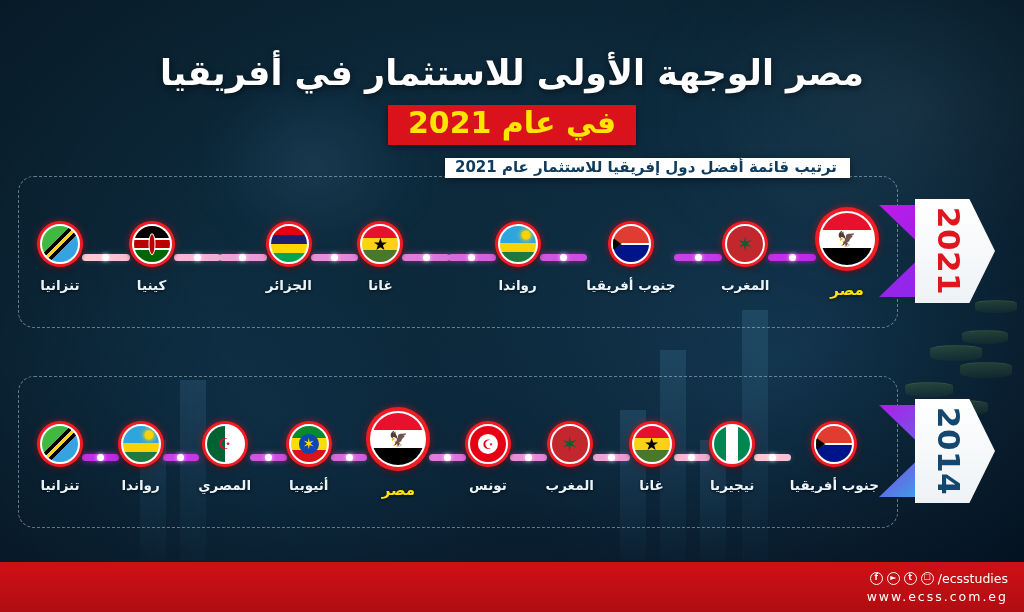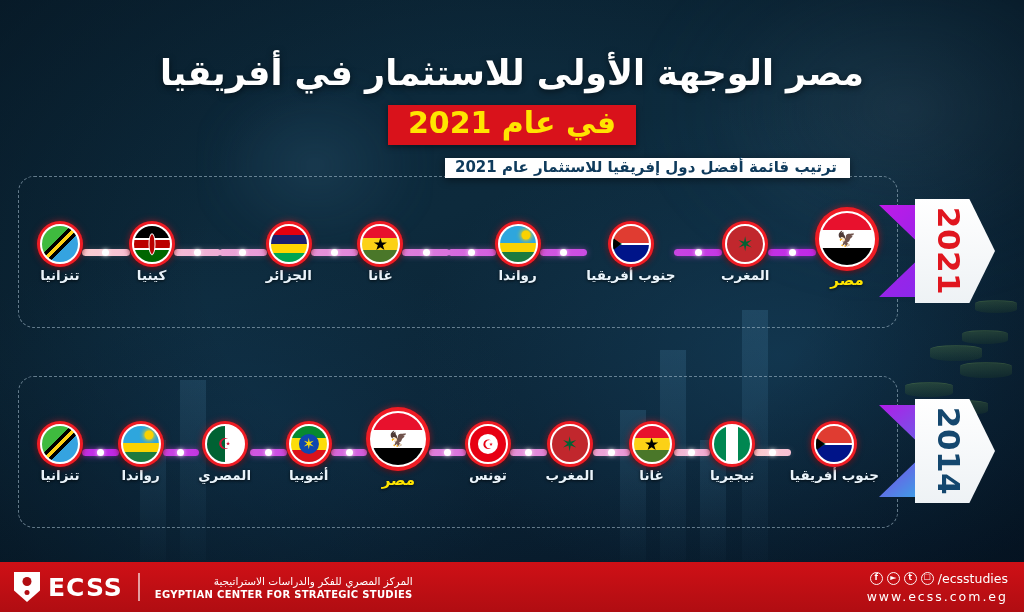--- a/index.html
+++ b/index.html
@@ -107,21 +107,21 @@
     position: relative; z-index: 3;
   }
   .flag-ring.big { width: 64px; height: 64px; padding: 4px; }
   .flag-inner {
     width: 100%; height: 100%; border-radius: 50%;
     border: 2px solid #ffffff;
     overflow: hidden; position: relative; background: #fff;
   }
   .flag-ring.big .flag-inner { border-width: 2px; }
   .node .cap {
-    color: #eaf4fb; font-size: 13.5px; font-weight: bold;
+    margin-top: 10px; color: #eaf4fb; font-size: 13.5px; font-weight: bold;
     white-space: nowrap; text-shadow: 0 1px 3px rgba(0,0,0,.7);
   }
   .node.hl .cap { color: #ffe500; font-size: 15px; }
   .node.hl { margin-top: -8px; }
 
   .link { position: relative; flex: 1 1 auto; height: 7px; margin: 0 -1px; z-index: 1; }
   .link .line { position: absolute; inset: 0; border-radius: 4px; box-shadow: 0 0 6px rgba(200,60,230,.45); }
   .link .dot {
     position: absolute; top: 50%; left: 50%;
     width: 7px; height: 7px; margin: -3.5px 0 0 -3.5px;
@@ -482,29 +482,20 @@
       </div>
     <div class="year-badge">
       <div class="year-chev c2014"></div>
       <div class="year-plate y2014">
         <span>2014</span>
       </div>
     </div>
   </div>
 
   <div class="footer">
-    <div class="foot-left">
-      <div class="ecss-mark"></div>
-      <div class="ecss-word">ECSS</div>
-      <div class="ecss-div"></div>
-      <div class="ecss-names">
-        <div class="ecss-ar">المركز المصري للفكر والدراسات الاستراتيجية</div>
-        <div class="ecss-en">EGYPTIAN CENTER FOR STRATEGIC STUDIES</div>
-      </div>
-    </div>
     <div class="foot-right">
       <div class="social-row">
         <span class="sic">f</span>
         <span class="sic">►</span>
         <span class="sic">t</span>
         <span class="sic">☐</span>
         <span>/ecsstudies</span>
       </div>
       <div class="foot-url">www.ecss.com.eg</div>
     </div>

